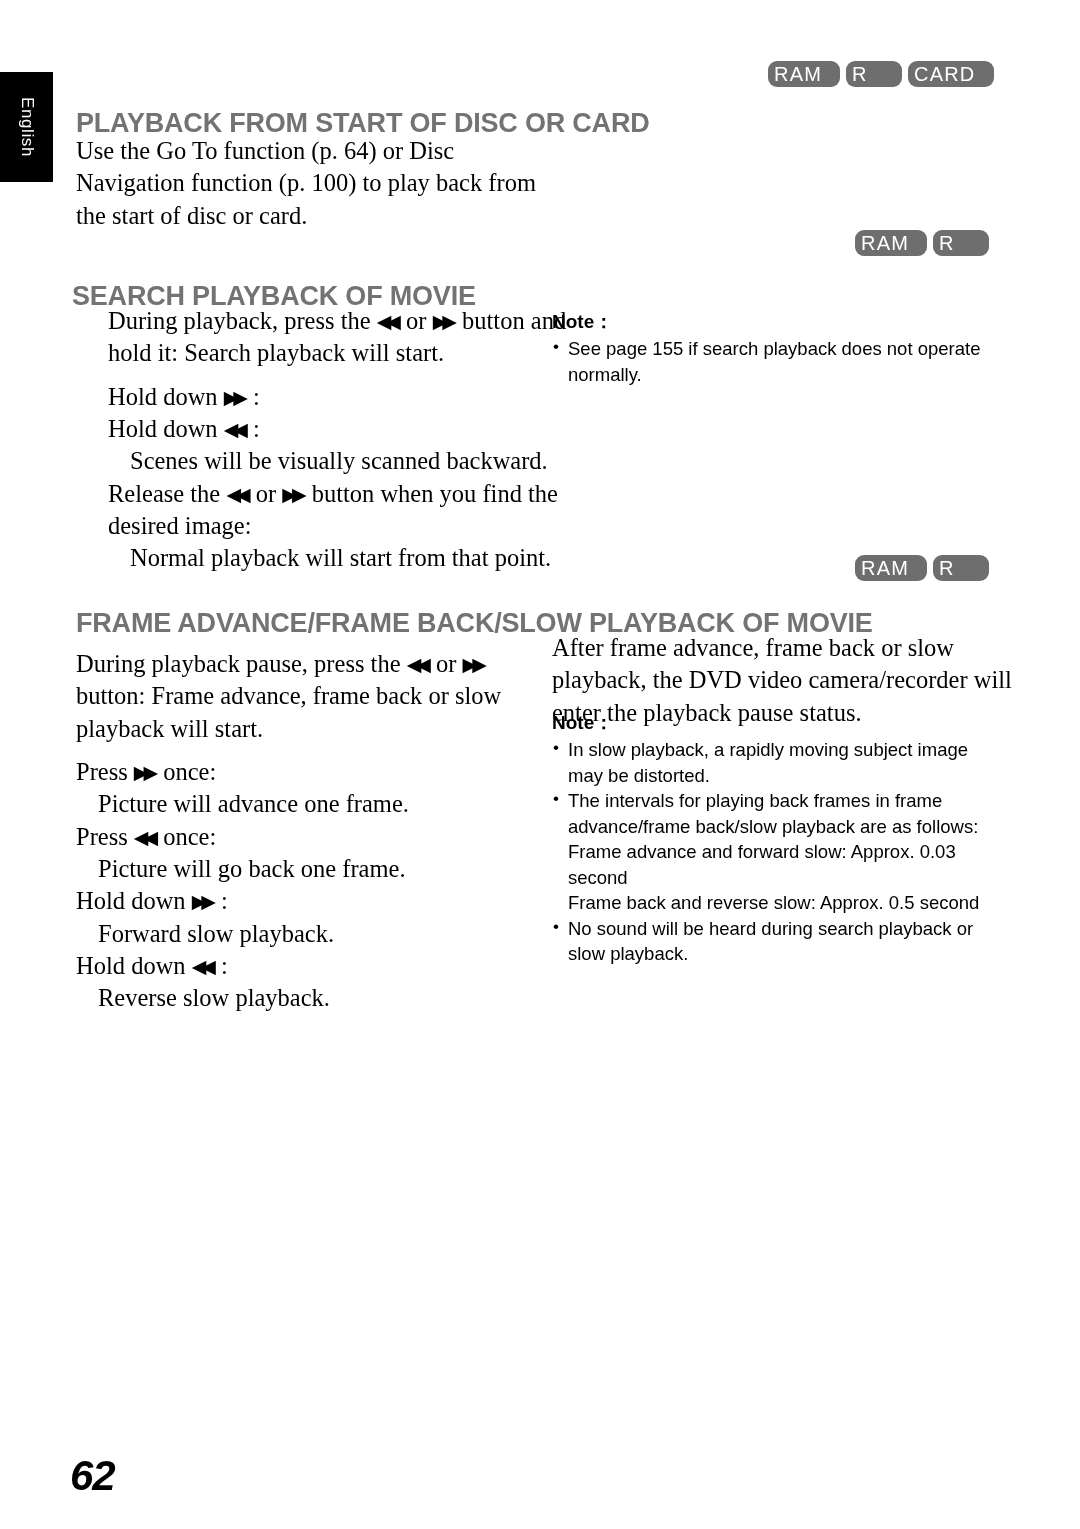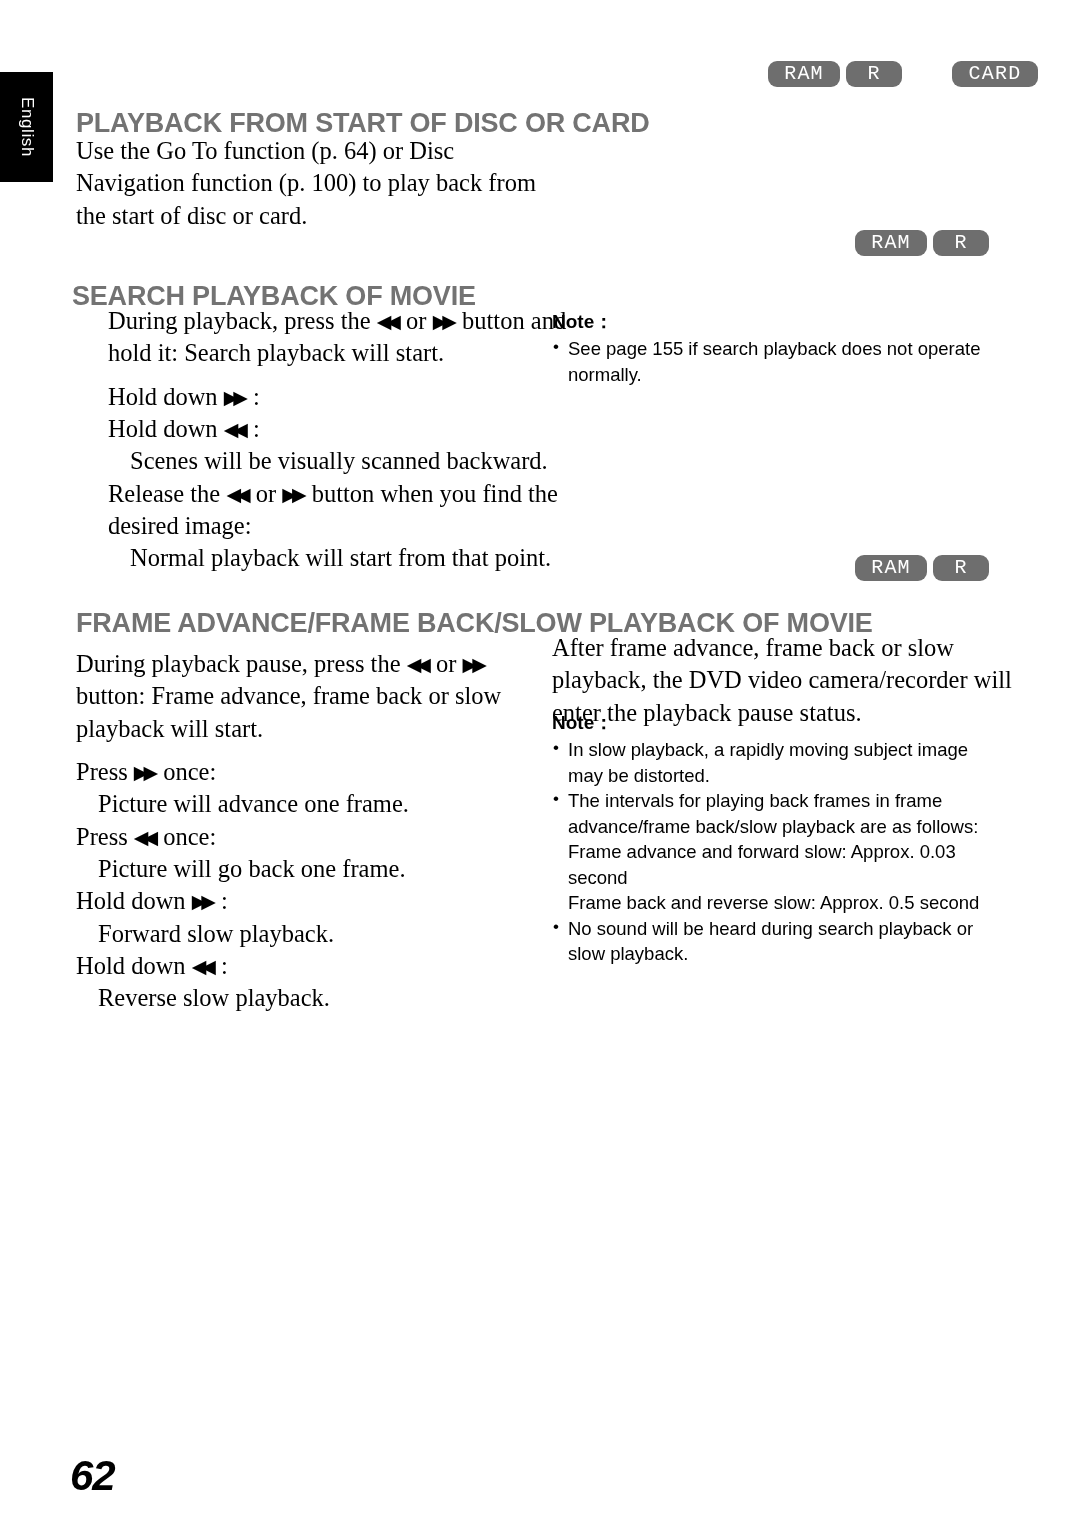--- a/index.html
+++ b/index.html
@@ -50,34 +50,33 @@
   
   .badge-row {
     position: absolute;
     display: flex;
     gap: 6px;
     align-items: center;
   }
   .badge {
     background: #6e6e6e;
     color: #ffffff;
-    font-family: Liberation Mono, monospace;
+    font-family: Liberation Sans, sans-serif;
     font-size: 20px;
     font-weight: normal;
     letter-spacing: 1.2px;
     border-radius: 9px;
     height: 26px;
     line-height: 26px;
-    text-align: center;
     padding: 0 6px;
     box-sizing: border-box;
   }
   .badge.w-ram  { width: 72px; }
   .badge.w-r    { width: 56px; }
-  .badge.w-card { width: 86px; margin-left: 44px; }
+  .badge.w-card { width: 86px; }
 
   
   .heading {
     position: absolute;
     font-family: "Liberation Sans", sans-serif;
     font-weight: bold;
     font-size: 27px;
     letter-spacing: -0.2px;
     white-space: nowrap;
     color: #737373;

